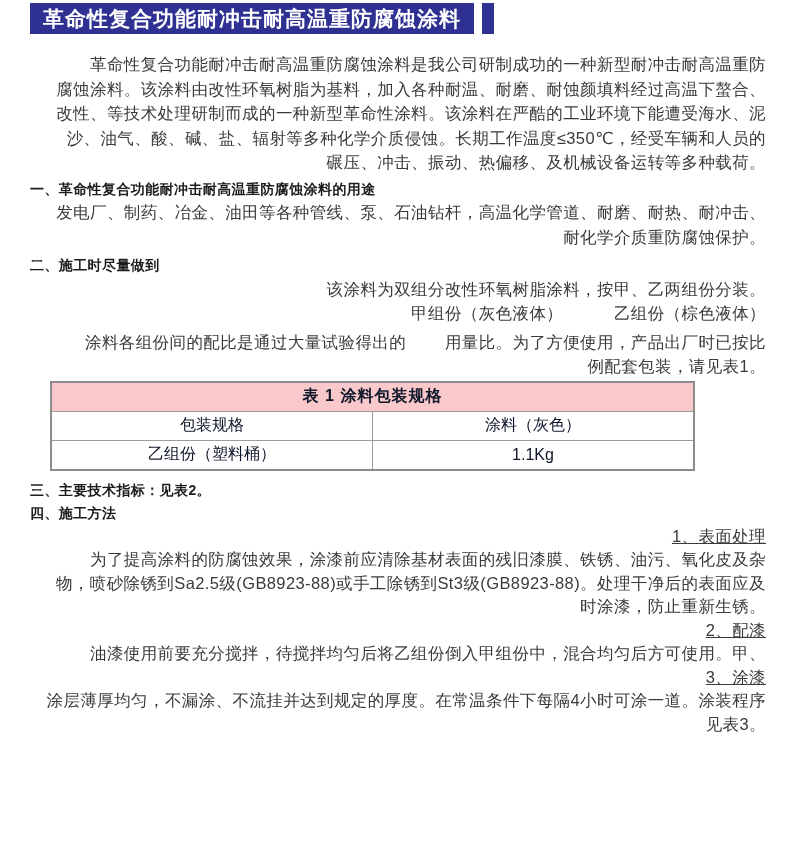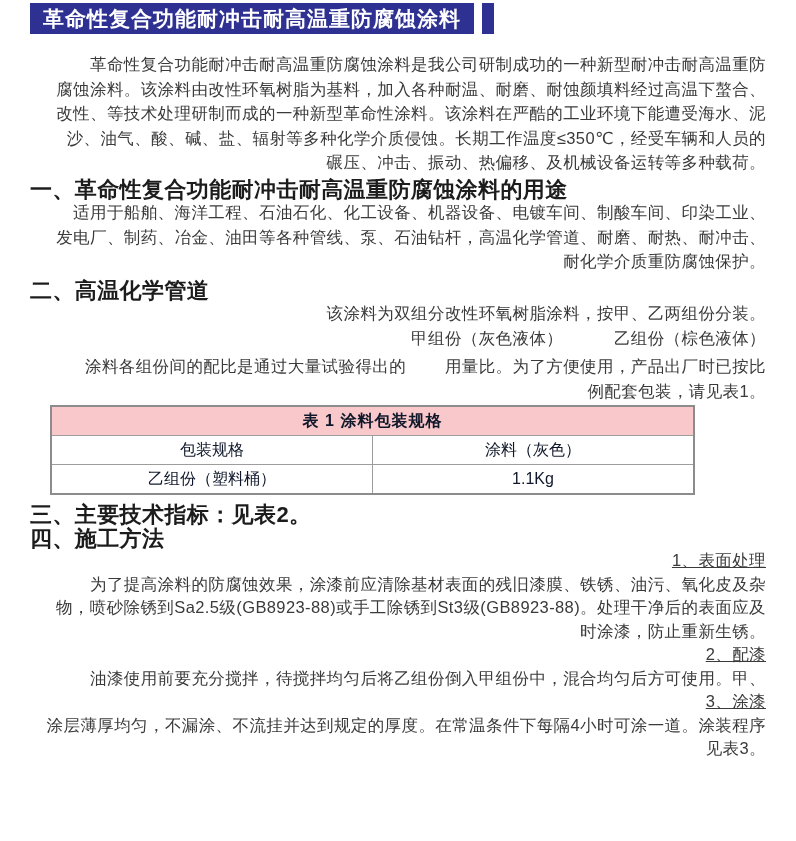--- a/index.html
+++ b/index.html
@@ -17,21 +17,21 @@
     background:#2e3192;color:#ffffff;font-weight:bold;font-size:21px;
     line-height:31px;padding:0 13px;letter-spacing:1px;white-space:nowrap;
   }
   .title-bar{width:12px;background:#2e3192;margin-left:8px;}
 
   
   .line{font-size:16.5px;line-height:24.5px;letter-spacing:0.4px;white-space:pre-wrap;text-align:right;}
   .first{text-indent:2.1em;}
   .components{padding-left:85px;}
   .para{margin:0;}
-  .heading{font-weight:bold;color:#1c1c1c;font-size:22px;line-height:21.5px;margin-top:4px;letter-spacing:0.4px;}
+  .heading{font-weight:bold;color:#1c1c1c;font-size:14px;line-height:21.5px;margin-top:4px;letter-spacing:0.4px;}
   .h2m{margin-top:6px;}
   .pm{margin-top:4px;}
   .sub{padding-left:2.3em;text-decoration:underline;}
   .lower .line{line-height:23.5px;}
 
   
   table.spec{
     width:645px;margin:2px 0 6px 20px;border-collapse:collapse;
     border:2px solid #8c8c8c;table-layout:fixed;
   }
@@ -57,26 +57,25 @@
   <div class="para">
     <div class="line first">革命性复合功能耐冲击耐高温重防腐蚀涂料是我公司研制成功的一种新型耐冲击耐高温重防</div>
     <div class="line">腐蚀涂料。该涂料由改性环氧树脂为基料，加入各种耐温、耐磨、耐蚀颜填料经过高温下螯合、</div>
     <div class="line">改性、等技术处理研制而成的一种新型革命性涂料。该涂料在严酷的工业环境下能遭受海水、泥</div>
     <div class="line">沙、油气、酸、碱、盐、辐射等多种化学介质侵蚀。长期工作温度≤350℃，经受车辆和人员的</div>
     <div class="line">碾压、冲击、振动、热偏移、及机械设备运转等多种载荷。</div>
   </div>
 
   <div class="heading">一、革命性复合功能耐冲击耐高温重防腐蚀涂料的用途</div>
   <div class="para">
-    <div class="line first">适用于船舶、海洋工程、石油石化、化工设备、机器设备、电镀车间、制酸车间、印染工业、</div>
     <div class="line">发电厂、制药、冶金、油田等各种管线、泵、石油钻杆，高温化学管道、耐磨、耐热、耐冲击、</div>
     <div class="line">耐化学介质重防腐蚀保护。</div>
   </div>
 
-  <div class="heading h2m">二、高温化学管道</div>
+  <div class="heading h2m">二、施工时尽量做到</div>
   <div class="line first">该涂料为双组分改性环氧树脂涂料，按甲、乙两组份分装。</div>
   <div class="line components">甲组份（灰色液体）　　　乙组份（棕色液体）</div>
   <div class="para pm">
     <div class="line first">涂料各组份间的配比是通过大量试验得出的　　 用量比。为了方便使用，产品出厂时已按比</div>
     <div class="line">例配套包装，请见表1。</div>
   </div>
 
   <table class="spec">
     <tbody>
       <tr>

